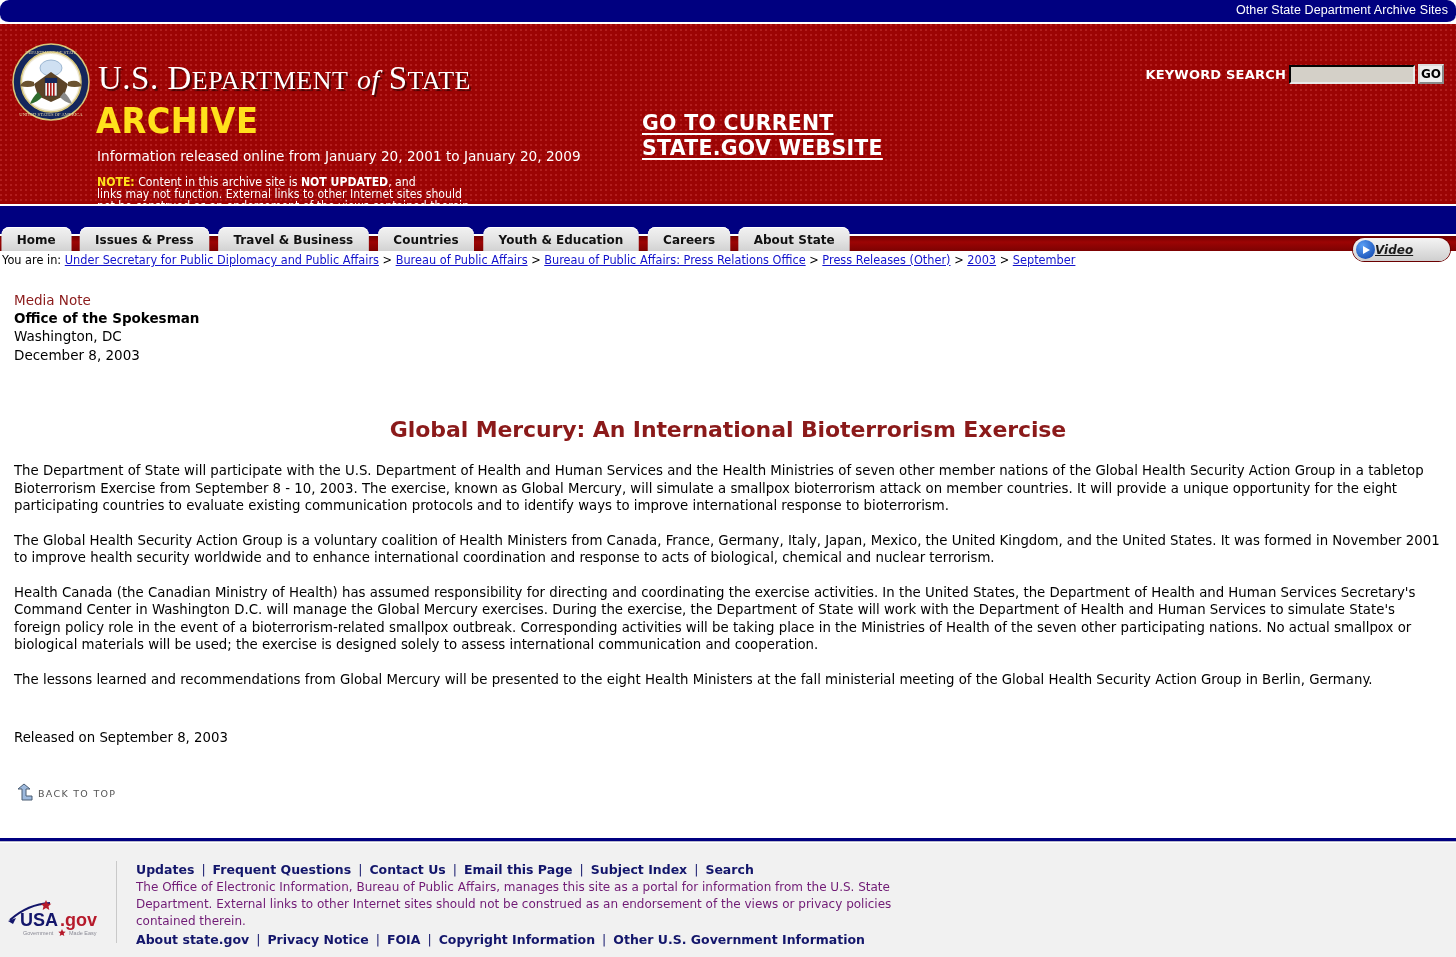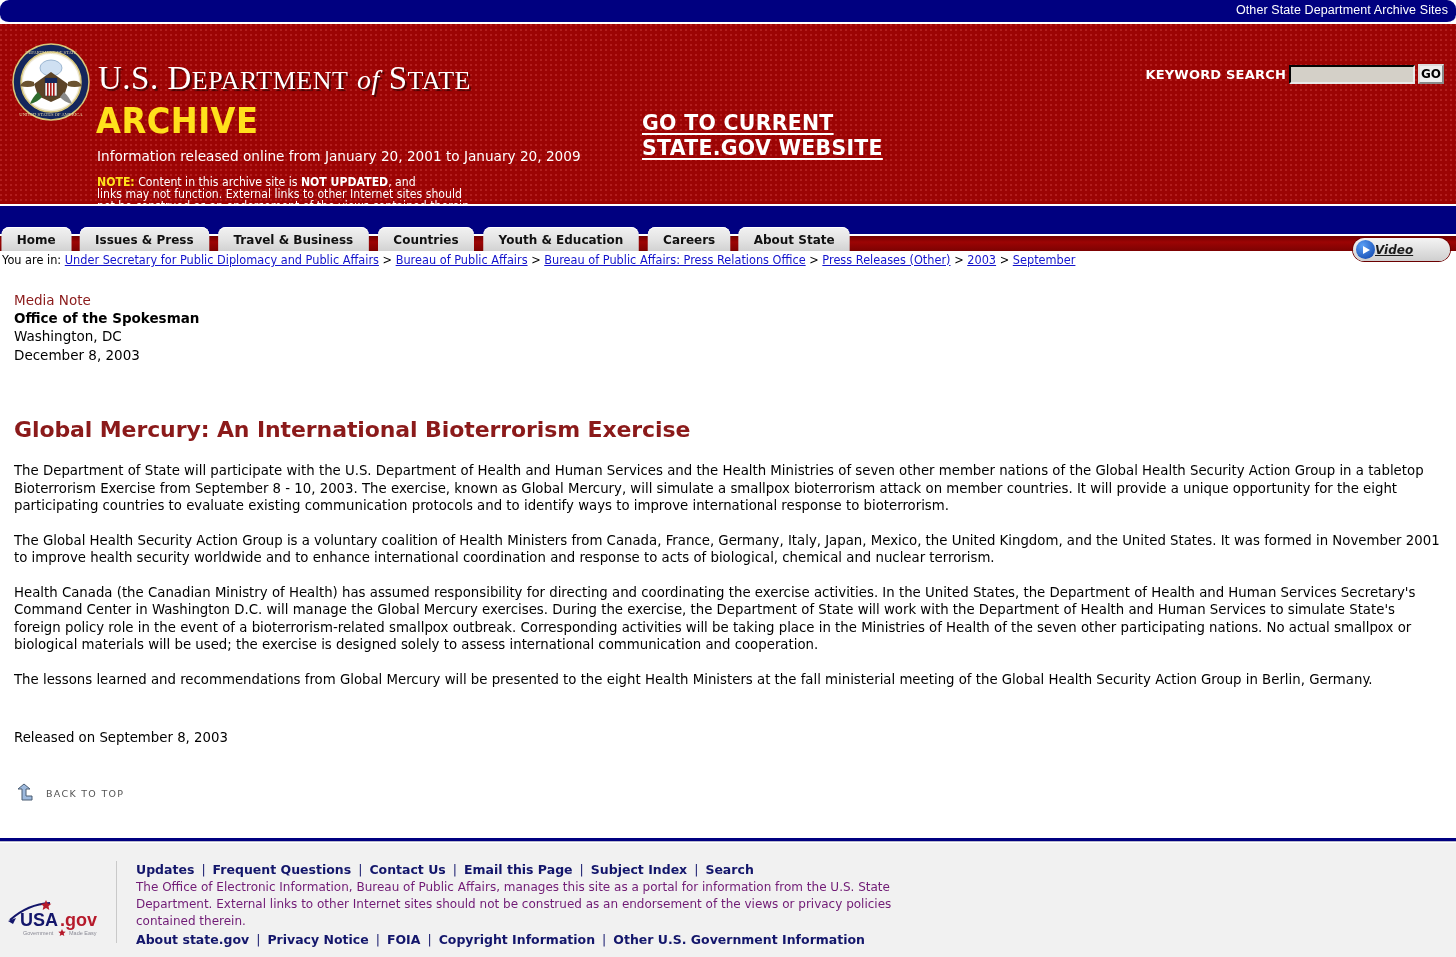--- a/index.html
+++ b/index.html
@@ -275,40 +275,41 @@
     line-height: 19px;
     color: #000000;
   }
   .page-title {
     color: #8b1a1a;
     font-family: "DejaVu Sans", sans-serif;
     font-weight: bold;
     font-size: 22px;
     margin: 52px 0 20px 0;
     letter-spacing: -0.1px;
+    text-align: center;
   }
   .para {
     font-family: "DejaVu Sans", sans-serif;
     font-size: 13.3px;
     line-height: 17.5px;
     color: #000000;
     margin: 0 0 17px 0;
     text-align: left;
   }
   .released {
     font-family: "DejaVu Sans", sans-serif;
     font-size: 13.3px;
     color: #000000;
     margin-top: 42px;
   }
 
   .back-to-top {
     display: inline-flex;
     align-items: center;
-    gap: 13px;
+    gap: 5px;
     margin: 38px 0 12px 2px;
     cursor: pointer;
     text-decoration: none;
   }
   .btt-label {
     font-family: "DejaVu Sans", sans-serif;
     font-size: 9.5px;
     letter-spacing: 1.3px;
     color: #555555;
     text-transform: uppercase;

